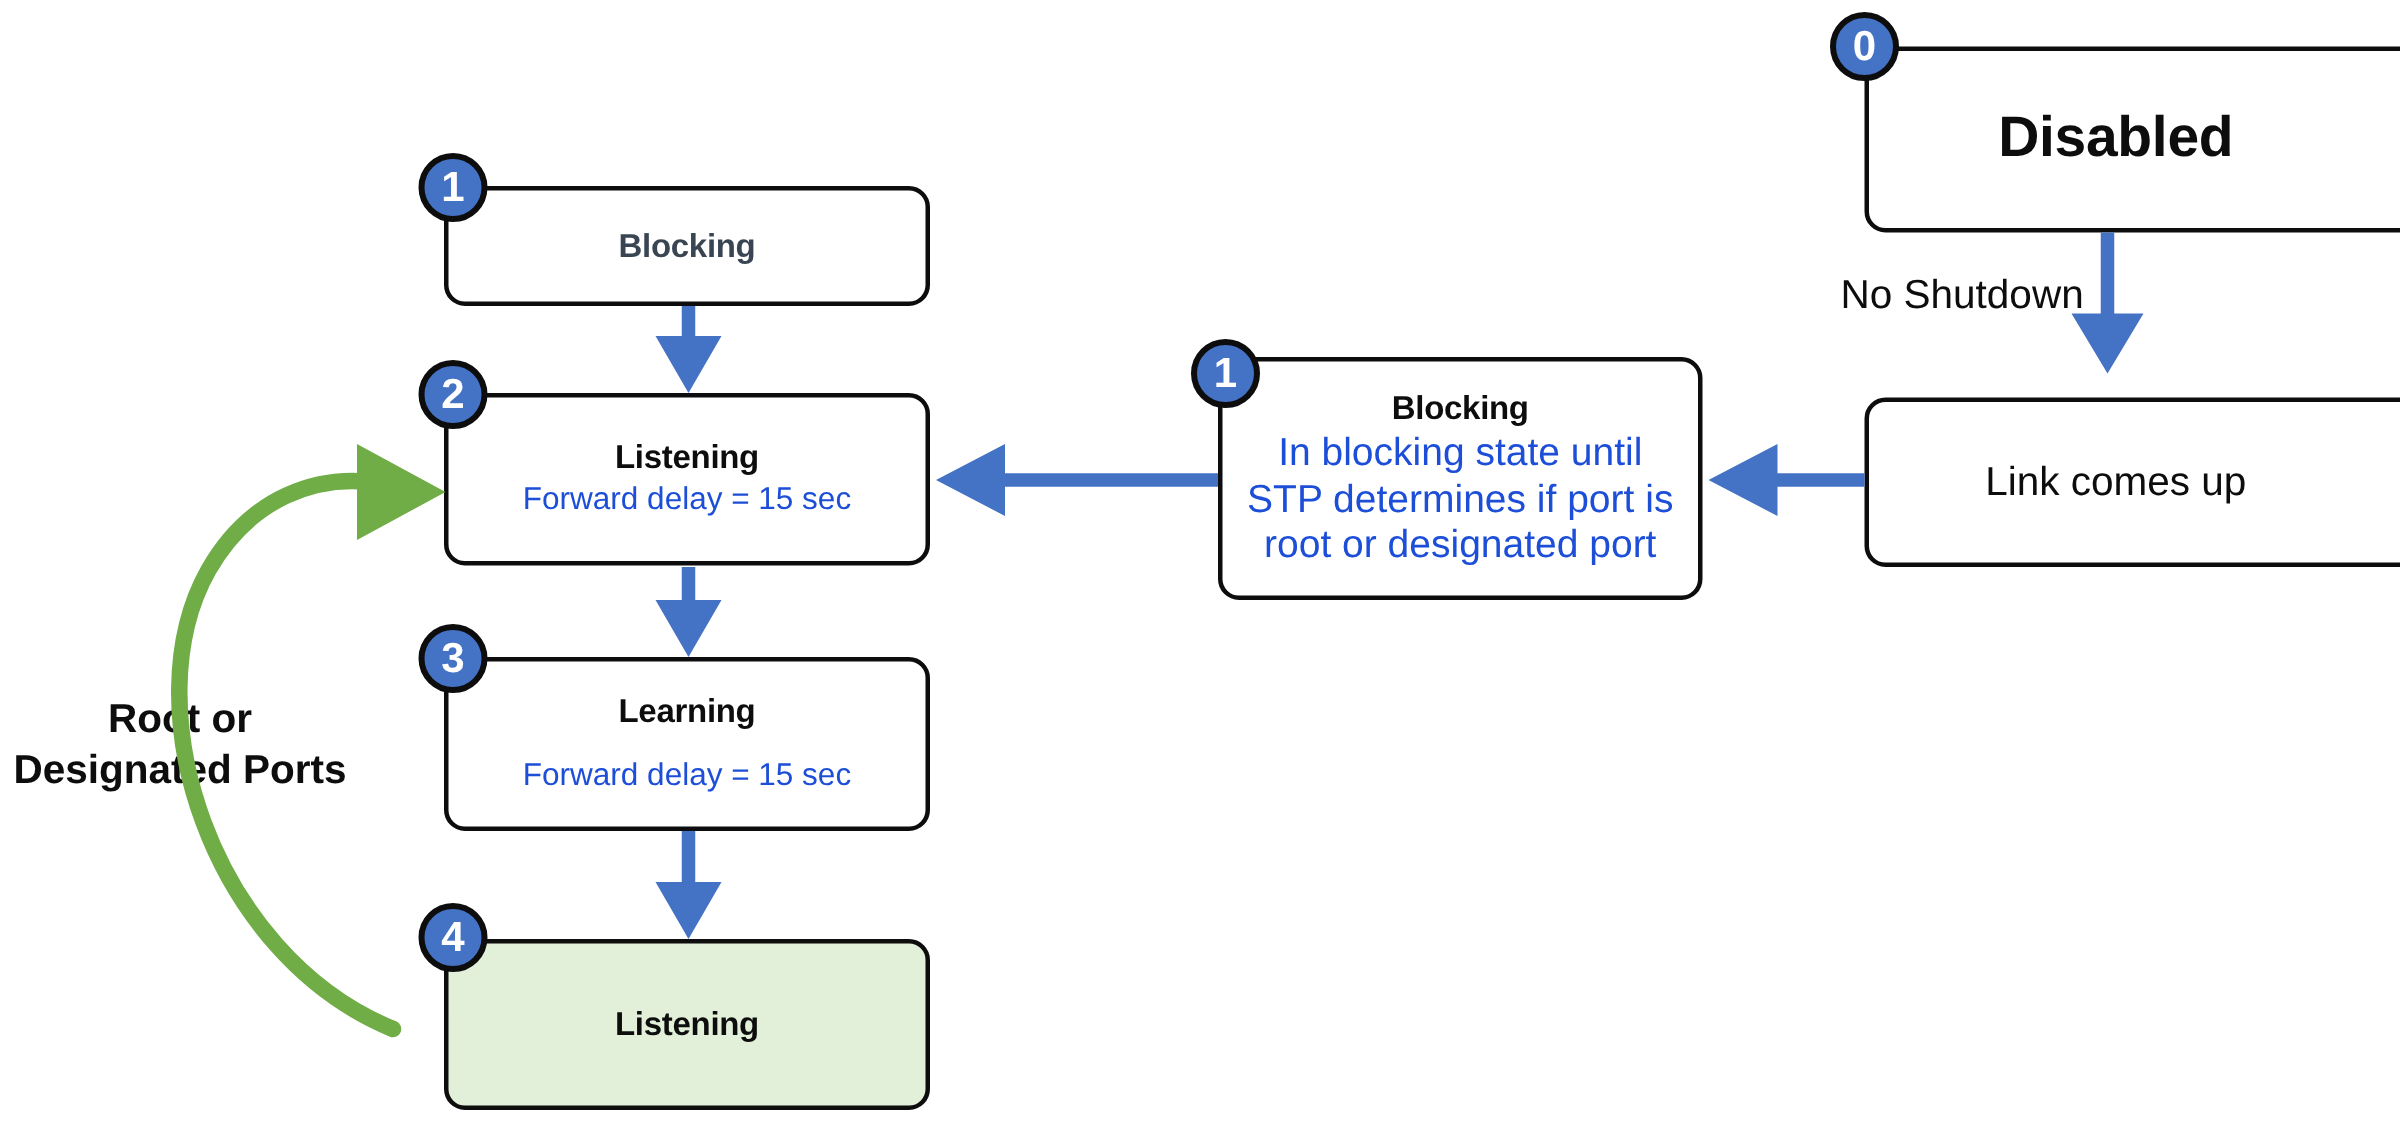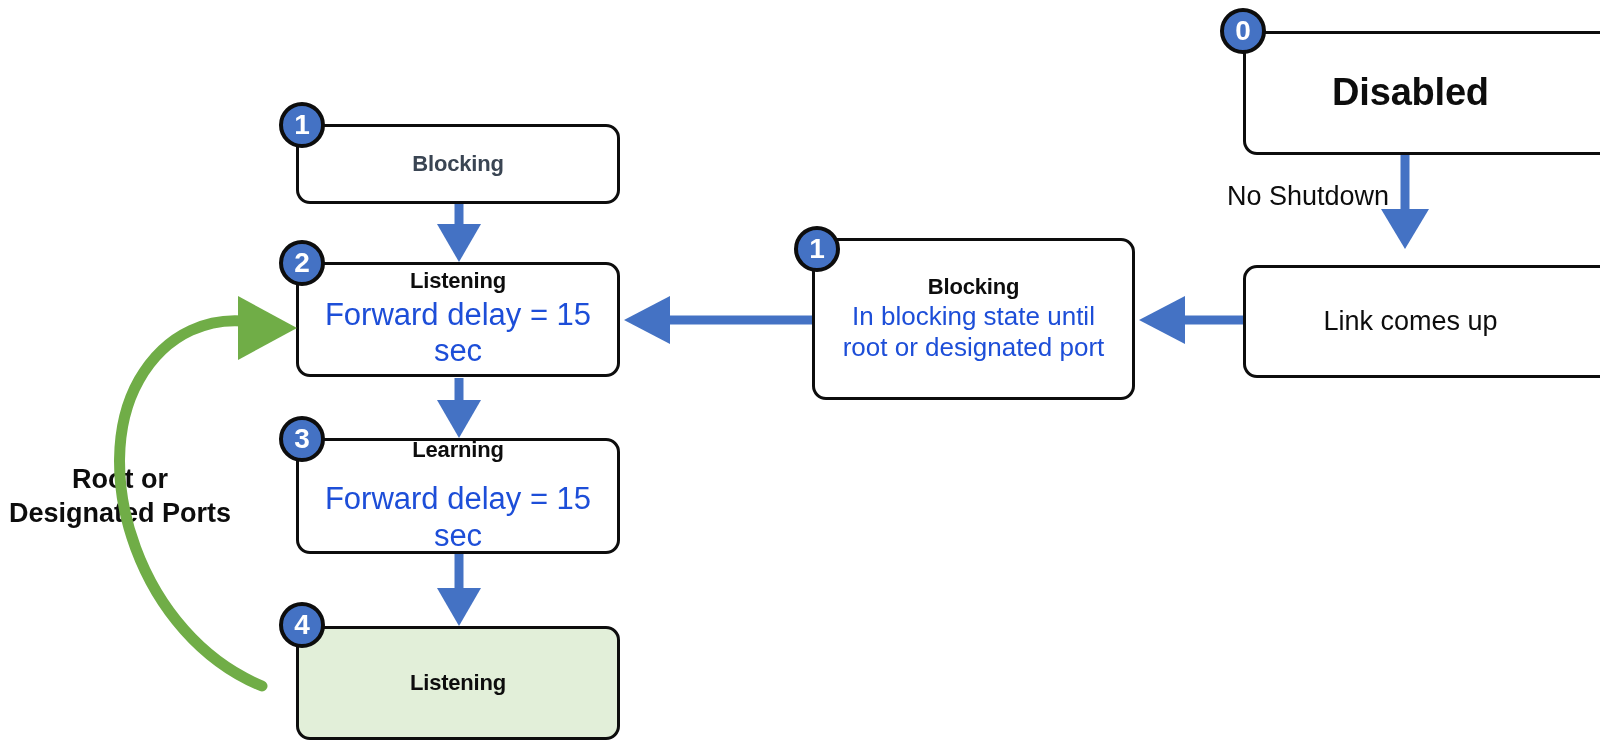--- a/index.html
+++ b/index.html
@@ -48,21 +48,21 @@
   }
   .node-sub {
     font-weight: normal;
     color: #1d4ed8;
     line-height: 1.18;
   }
 
   
   .t-lg  { font-size: 38px; }
   .t-md  { font-size: 22px; }
-  .s-md  { font-size: 31px; }
+  .s-md  { font-size: 21px; }
   .s-sm  { font-size: 26px; }
   .t-plain { font-size: 27px; font-weight: normal; color: #0d0d0d; }
 
   
   .badge {
     position: absolute;
     width: 46px;
     height: 46px;
     border-radius: 50%;
     background: #4472c4;
@@ -150,20 +150,21 @@
   </div>
   <div class="badge" style="left:1220px; top:8px;">0</div>
 
   <div class="node" style="left:1243px; top:265px; width:400px; height:113px;">
     <div class="t-plain" style="margin-right:65px;">Link comes up</div>
   </div>
 
   <div class="node" style="left:812px; top:238px; width:323px; height:162px;">
     <div class="node-title t-md" style="margin-bottom:2px;">Blocking</div>
     <div class="node-sub s-sm">In blocking state until</div>
+    <div class="node-sub s-sm">STP determines if port is</div>
     <div class="node-sub s-sm">root or designated port</div>
   </div>
   <div class="badge" style="left:794px; top:226px;">1</div>
 
   <div class="node" style="left:296px; top:124px; width:324px; height:80px;">
     <div class="node-title t-md slate">Blocking</div>
   </div>
   <div class="badge" style="left:279px; top:102px;">1</div>
 
   <div class="node" style="left:296px; top:262px; width:324px; height:115px;">

